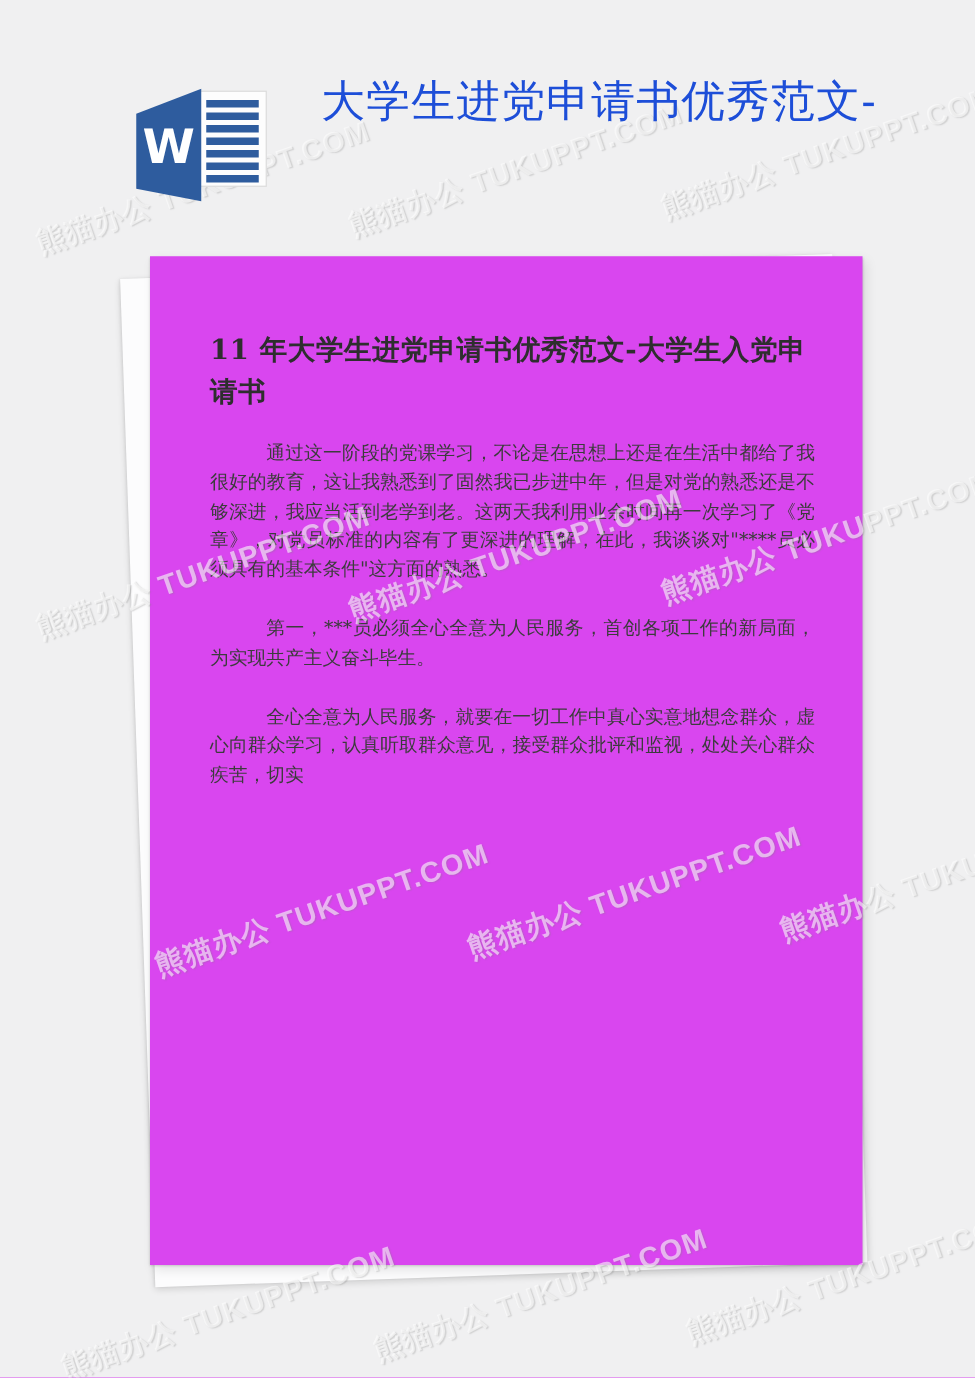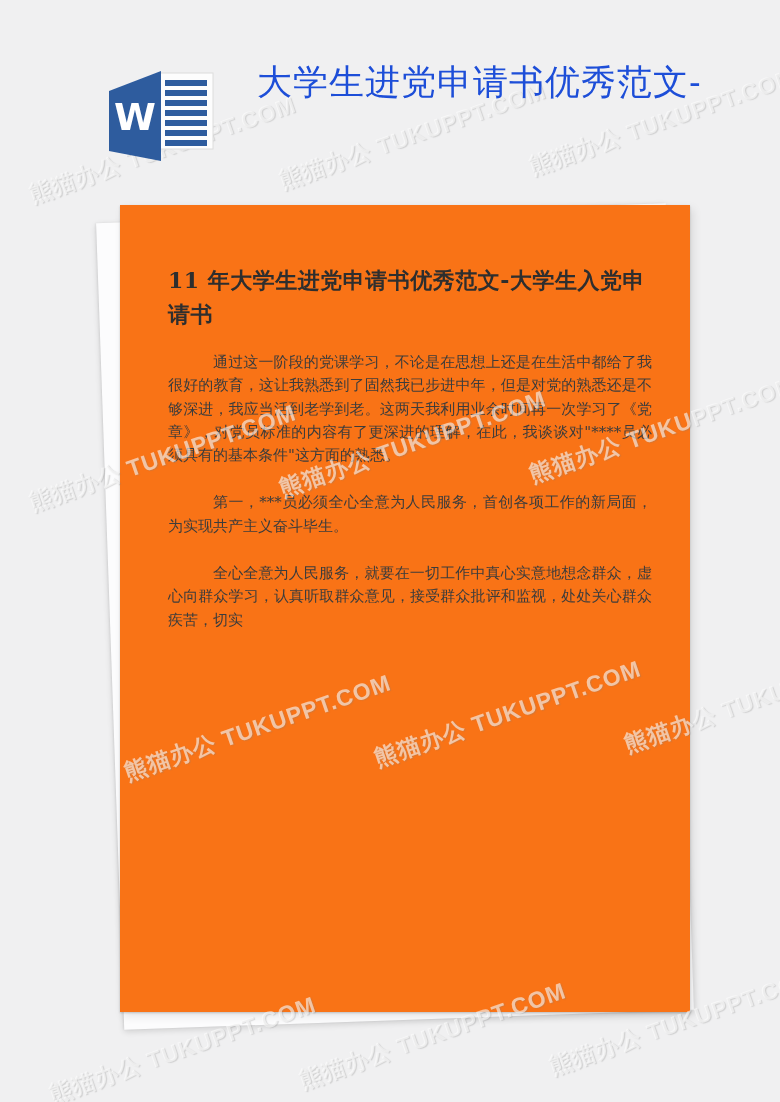--- a/index.html
+++ b/index.html
@@ -12,21 +12,21 @@
   .header-title{position:absolute;left:257px;top:56px;width:490px;z-index:9;
       font-size:35px;line-height:52px;font-weight:500;color:#1d4ed8;
       letter-spacing:1px;cursor:pointer;}
   .header-title .tline{display:block;}
 
   
   .sheet-under{position:absolute;left:120px;top:205px;width:570px;height:807px;
       background:#fcfcfd;box-shadow:0 2px 6px rgba(0,0,0,.14), -1px 0 2px rgba(0,0,0,.06);
       transform:translate(-10px,8px) rotate(-2deg);z-index:1;}
   .page{position:absolute;left:120px;top:205px;width:570px;height:807px;
-      background:#f97316;box-shadow:0 1px 2px rgba(0,0,0,.18), 3px 4px 9px rgba(0,0,0,.10);
+      background:#d946ef;box-shadow:0 1px 2px rgba(0,0,0,.18), 3px 4px 9px rgba(0,0,0,.10);
       box-sizing:border-box;padding:58px 38px 0 48px;overflow:hidden;z-index:3;}
 
   
   .doc-title{font-family:"DejaVu Serif","Liberation Serif",serif;
       font-size:22px;line-height:34px;color:#2e2e2e;font-weight:600;
       letter-spacing:.5px;margin:0;}
   .doc-salutation{font-family:"DejaVu Serif","Liberation Serif",serif;
       font-size:15px;color:#3c3c3c;margin:50px 0 0;text-indent:3em;}
   .doc-par{font-family:"DejaVu Serif","Liberation Serif",serif;
       font-size:15px;line-height:23.3px;color:#3c3c3c;text-align:justify;

